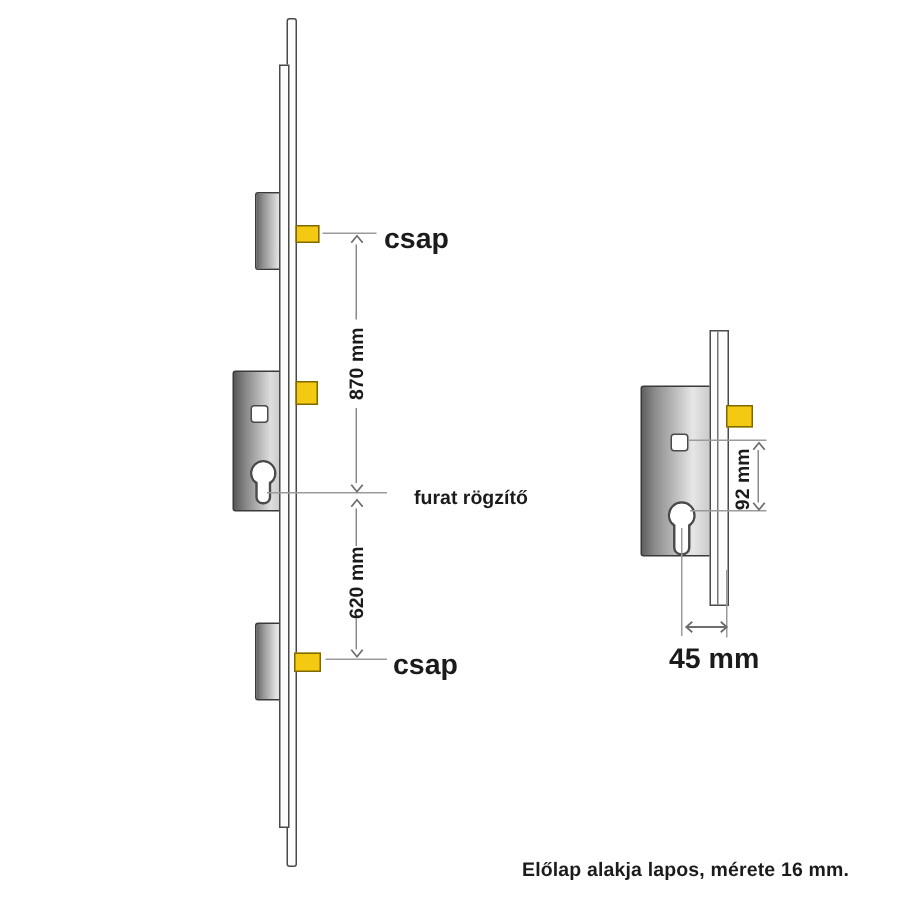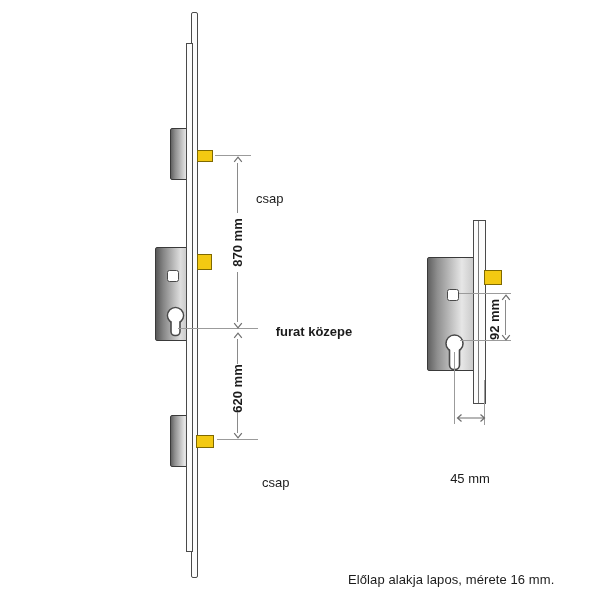--- a/index.html
+++ b/index.html
@@ -18,25 +18,25 @@
   .hline{position:absolute;height:0;border-top:1px solid var(--color-leader,#9B9B9B);}
   .vline{position:absolute;width:0;border-left:1px solid var(--color-dim,#8A8A8A);}
   .vline.ext{border-left-color:var(--color-leader,#9B9B9B);}
   
   .arrow{position:absolute;}
   .arrow path{fill:none;stroke:var(--color-arrow,#6E6E6E);stroke-width:1.2;}
   
   .kh-outer{fill:#fff;stroke:var(--color-outline,#3F3F3F);stroke-width:1.6;}
   .kh-fill{fill:#fff;stroke:none;}
   
-  .lbl{position:absolute;font-size:13px;font-weight:400;white-space:nowrap;margin-top:42px;}
+  .lbl{position:absolute;font-size:19px;font-weight:700;white-space:nowrap;}
   .rot-wrap{position:absolute;display:flex;align-items:center;justify-content:center;}
   .rot-wrap span{transform:rotate(-90deg);white-space:nowrap;font-size:13px;font-weight:700;}
   .note{position:absolute;font-size:13px;font-weight:700;text-align:center;line-height:15px;}
-  .footnote{position:absolute;font-size:13px;font-weight:400;letter-spacing:0.1px;white-space:nowrap;}
+  .footnote{position:absolute;font-size:13px;font-weight:700;letter-spacing:0.1px;white-space:nowrap;}
 </style>
 </head>
 <body>
 
 <div class="canvas">
 
   <div class="body" style="left:170px;top:128px;width:23px;height:52px;"></div>
   <div class="body" style="left:155px;top:247px;width:36px;height:94px;background:linear-gradient(90deg,#585858 0%,#868686 22%,#dedede 72%,#c0c0c0 100%);"></div>
   <div class="body" style="left:170px;top:415px;width:21px;height:52px;"></div>
 
@@ -53,21 +53,21 @@
 
   <div class="pin" style="left:197px;top:150px;width:16px;height:12px;"></div>
   <div class="pin" style="left:197px;top:254px;width:15px;height:16px;"></div>
   <div class="pin" style="left:196px;top:435px;width:18px;height:13px;"></div>
 
   <div class="hline" style="left:215px;top:155px;width:36px;"></div>
   <div class="lbl" style="left:256px;top:149px;">csap</div>
 
   <div class="hline" style="left:178px;top:328px;width:80px;"></div>
   <div class="note" style="left:256px;top:324px;width:116px;">
-    <div>furat közepe</div>
+    <div>furat rögzítő</div>
   </div>
 
   <div class="hline" style="left:217px;top:439px;width:41px;"></div>
   <div class="lbl" style="left:262px;top:433px;">csap</div>
 
   <svg class="arrow" style="left:233px;top:156px;" width="10" height="7">
       <path d="M1.2 5.8 L5 1.2 L8.8 5.8"></path>
     </svg>
   <div class="vline" style="left:237px;top:163px;height:50px;"></div>
   <div class="rot-wrap" style="left:229px;top:214px;width:17px;height:56px;">

